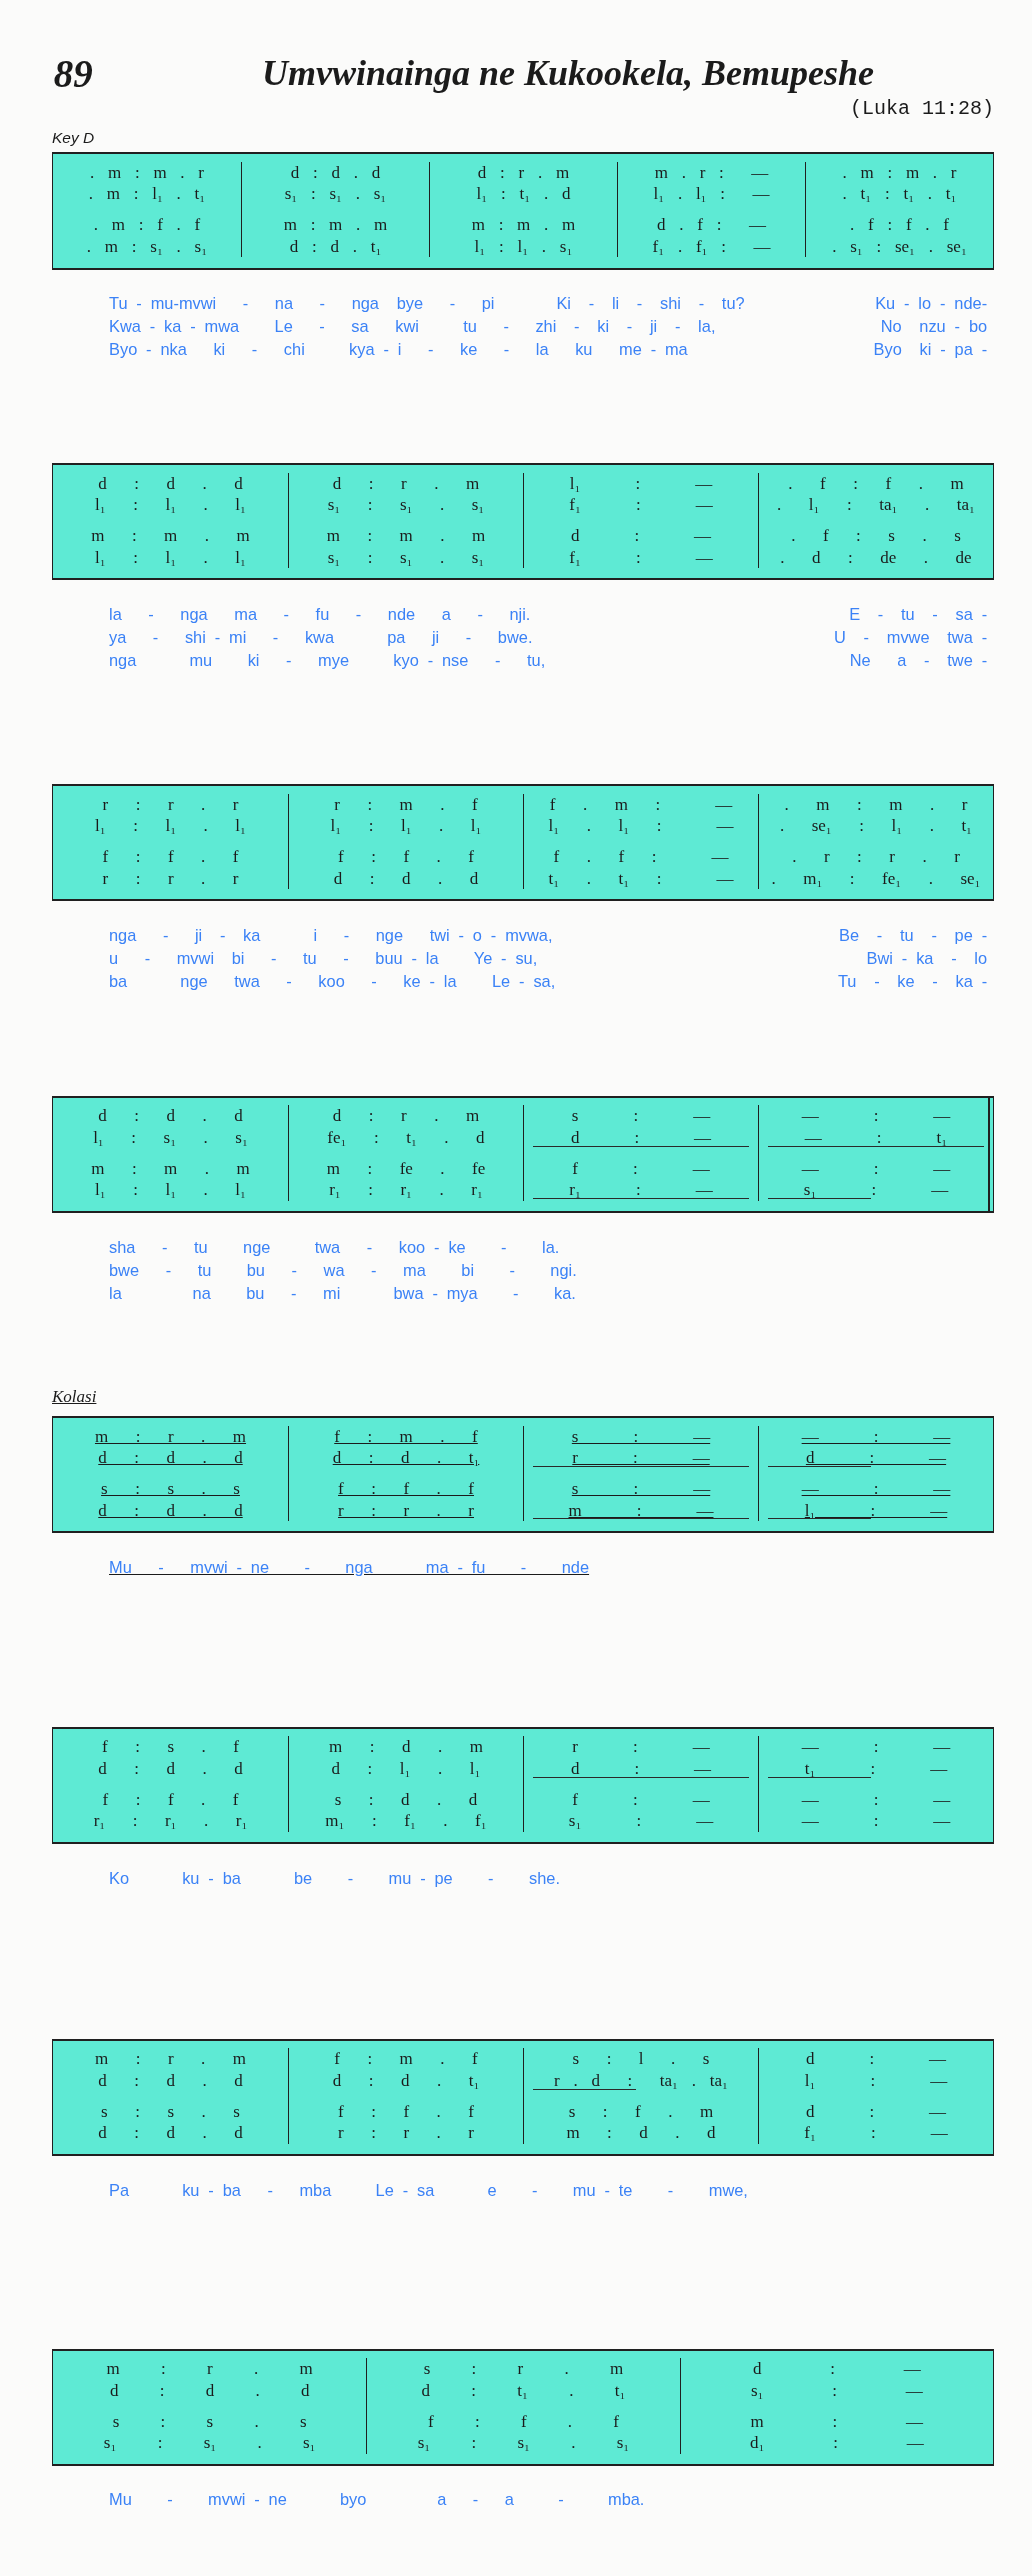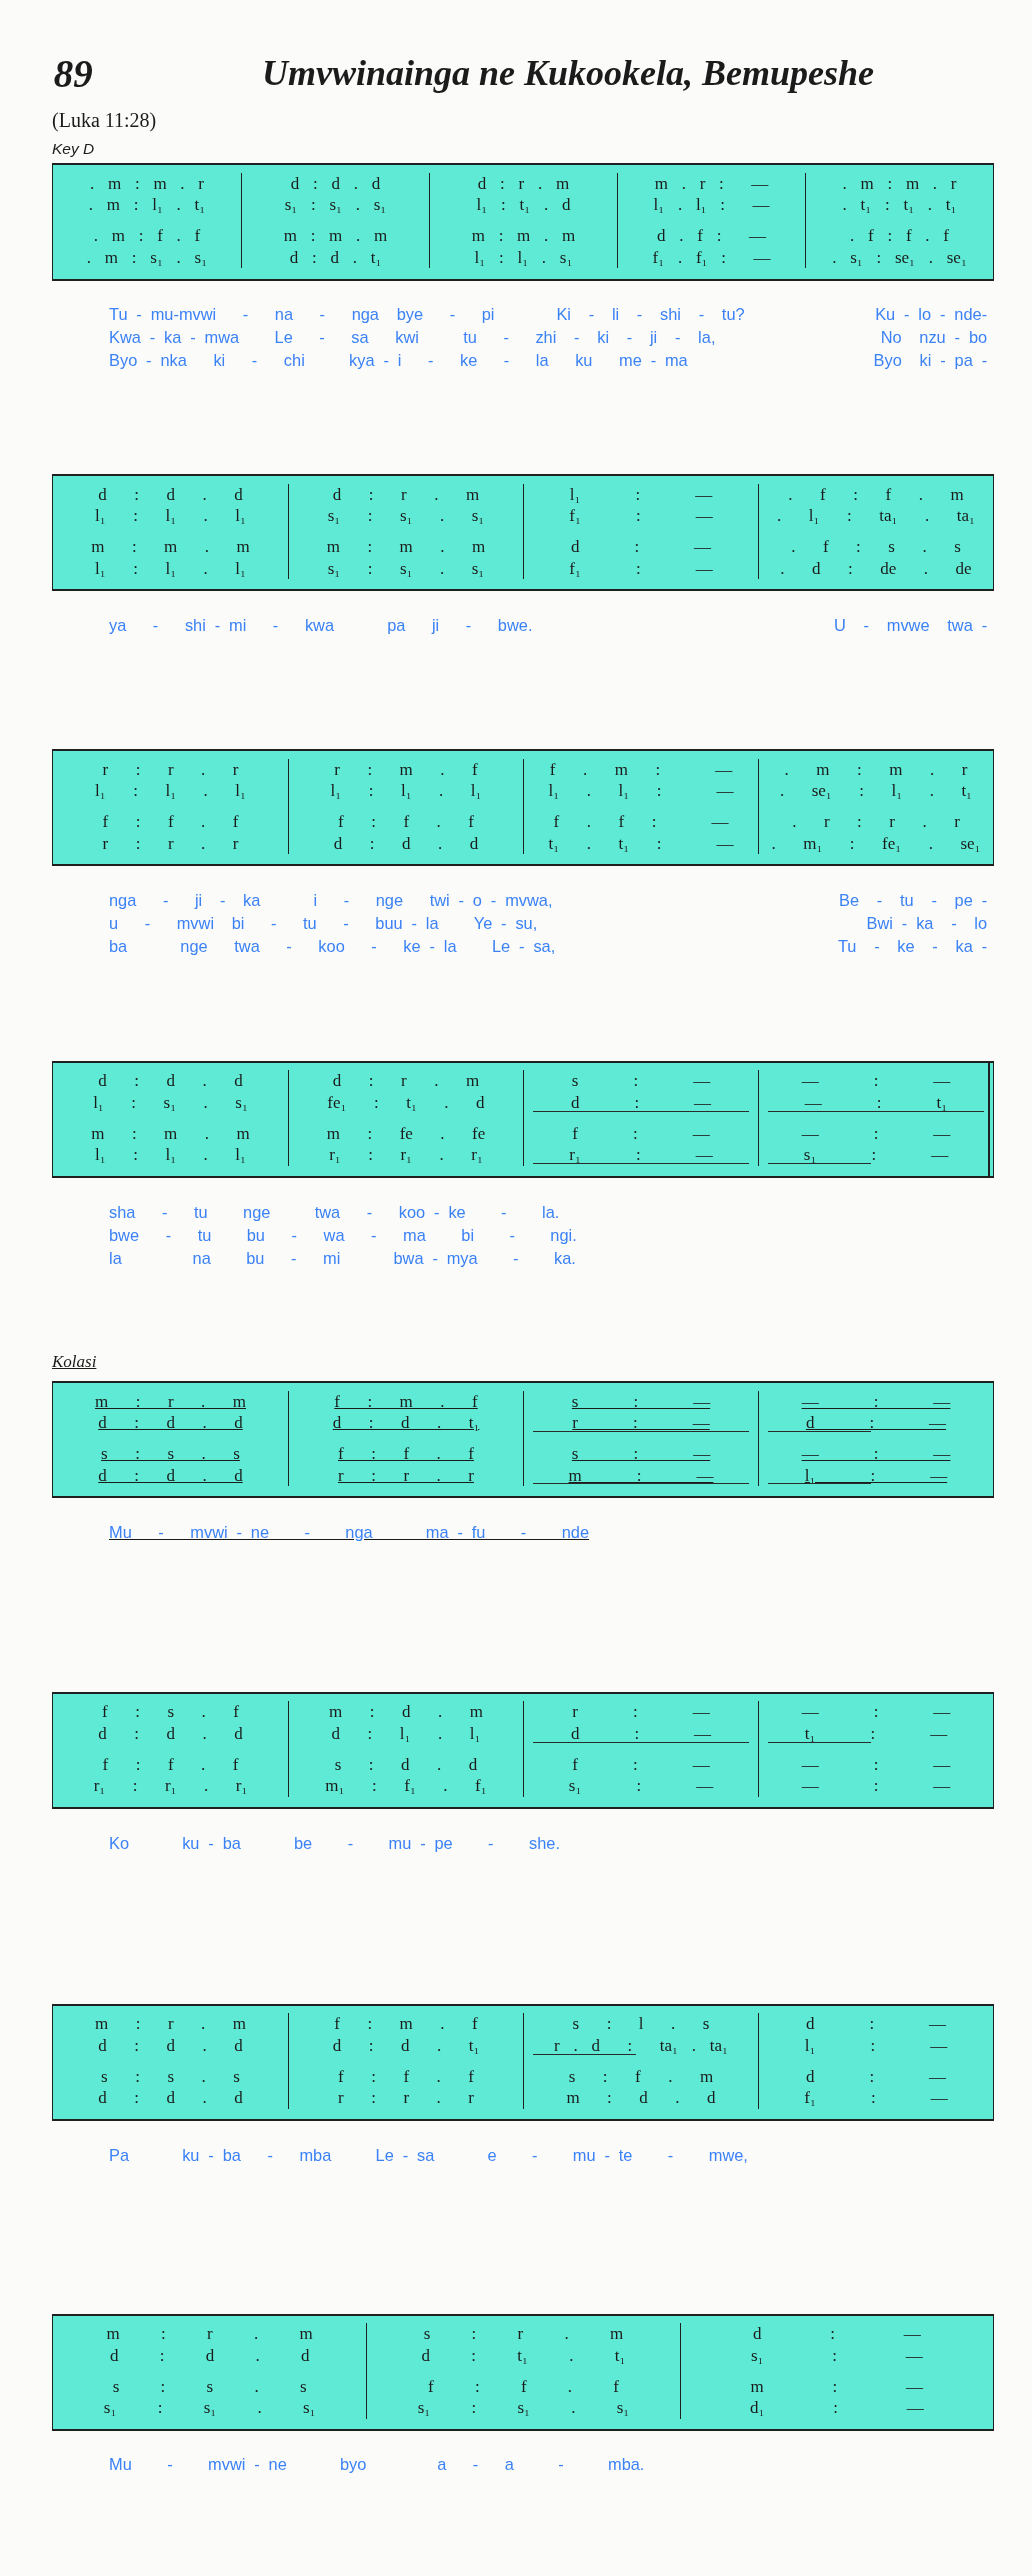--- a/index.html
+++ b/index.html
@@ -12,21 +12,21 @@
   
   .hdr{position:relative;}
   .hymn-no{
     position:absolute;left:1.7px;top:0;
     font-style:italic;font-weight:bold;font-size:39px;line-height:43px;
   }
   .title{
     margin:0 0 0 90px;text-align:center;
     font-style:italic;font-weight:bold;font-size:36px;line-height:43px;
   }
-  .subtitle{text-align:left;font-size:20px;line-height:24px;margin-top:13px;}
+  .subtitle{text-align:right;font-size:20px;line-height:24px;margin-top:2px;font-family:Liberation Mono, monospace;}
   .keylab{
     font-family:"Liberation Sans","DejaVu Sans",sans-serif;
     font-style:italic;font-size:15.5px;line-height:19px;margin-top:6.9px;
   }
   
   .system{
     display:grid;
     border:1.7px solid #202020;border-top-width:2.6px;border-bottom-width:2.6px;
     padding:7.7px 0 10.3px;position:relative;background:#5eead4;
   }
@@ -111,21 +111,23 @@
           <div class="cell pair">m  :  m  .  m</div>
           <div class="cell bl pair">m  :  m  .  m</div>
           <div class="cell bl pair">d    :    —</div>
           <div class="cell bl pair">.  f  :  s  .  s</div>
           <div class="cell">l₁  :  l₁  .  l₁</div>
           <div class="cell bl">s₁  :  s₁  .  s₁</div>
           <div class="cell bl">f₁    :    —</div>
           <div class="cell bl">.  d  :  de  .  de</div>
         </div>
         <div class="lyrics">
+          <div class="lyric-line"><span>la   -   nga   ma   -   fu   -   nde   a   -   nji.</span><span class="lyric-right">E  -  tu  -  sa -</span></div>
           <div class="lyric-line"><span>ya   -   shi - mi   -   kwa      pa   ji   -   bwe.</span><span class="lyric-right">U  -  mvwe  twa -</span></div>
+          <div class="lyric-line"><span>nga      mu    ki   -   mye     kyo - nse   -   tu,</span><span class="lyric-right">Ne   a  -  twe -</span></div>
         </div>
       </div>
       <div style="margin-top: 112px;">
         <div class="system" style="grid-template-columns: repeat(4, 1fr);">
           <div class="cell">r  :  r  .  r</div>
           <div class="cell bl">r  :  m  .  f</div>
           <div class="cell bl">f  .  m  :    —</div>
           <div class="cell bl">.  m  :  m  .  r</div>
           <div class="cell">l₁  :  l₁  .  l₁</div>
           <div class="cell bl">l₁  :  l₁  .  l₁</div>

